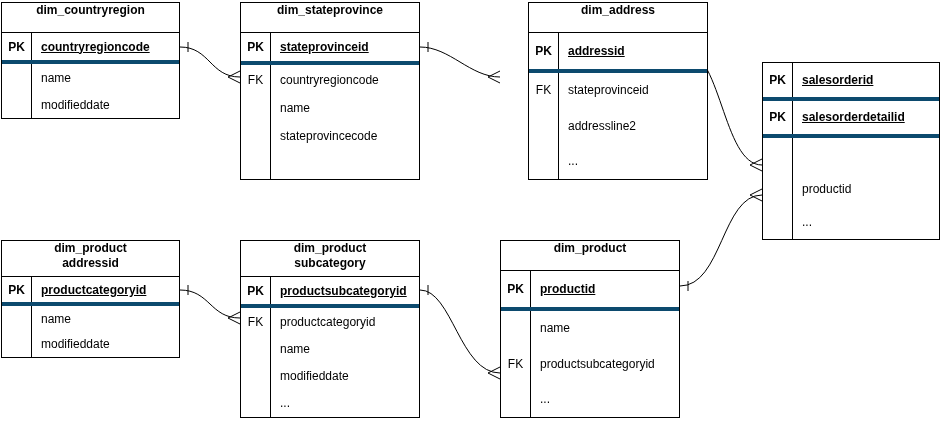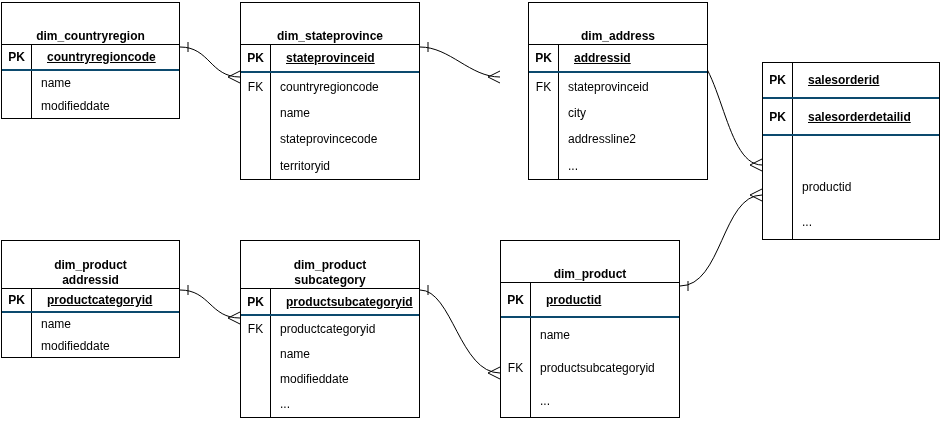--- a/index.html
+++ b/index.html
@@ -15,32 +15,31 @@
     border: 1px solid #000000;
     display: flex;
     flex-direction: column;
   }
   .hdr {
     flex: 0 0 auto;
     height: 30px;
     border-bottom: 1px solid #000000;
     display: flex;
     flex-direction: column;
-    justify-content: flex-end;
+    justify-content: flex-start;
     align-items: center;
     font-weight: bold;
     line-height: 15px;
     text-align: center;
-    margin-top: 12px;
   }
   .hdr.hdr-sm { height: 28px; }
   .hdr.hdr-2line { height: 36px; }
   .rows { flex: 1 1 auto; display: flex; flex-direction: column; }
   .row { flex: 1 1 0; display: flex; align-items: stretch; min-height: 0; }
-  .row.sep { border-bottom: 2px solid #0c4a6e; gap: 6px; }
+  .row.sep { border-bottom: 4px solid #0c4a6e; }
   .key {
     flex: 0 0 30px;
     width: 30px;
     border-right: 1px solid #000000;
     display: flex;
     align-items: center;
     justify-content: center;
   }
   .key.pk { font-weight: bold; }
   .fld { flex: 1 1 auto; display: flex; align-items: center; padding-left: 9px; }
@@ -118,41 +117,36 @@
     <div class="row">
       <div class="key"></div>
       <div class="fld">name</div>
     </div>
     <div class="row">
       <div class="key"></div>
       <div class="fld">stateprovincecode</div>
     </div>
     <div class="row">
       <div class="key"></div>
-      <div class="fld">territoryid</div>
     </div>
   </div>
 </div>
 
 <div class="tbl" style="left:528px;top:2px;width:180px;height:178px;">
   <div class="hdr">
       <div>dim_address</div>
     </div>
   <div class="rows">
     <div class="row sep">
       <div class="key pk">PK</div>
       <div class="fld keyfld">addressid</div>
     </div>
     <div class="row">
       <div class="key">FK</div>
       <div class="fld">stateprovinceid</div>
-    </div>
-    <div class="row">
-      <div class="key"></div>
-      <div class="fld">city</div>
     </div>
     <div class="row">
       <div class="key"></div>
       <div class="fld">addressline2</div>
     </div>
     <div class="row">
       <div class="key"></div>
       <div class="fld">...</div>
     </div>
   </div>

